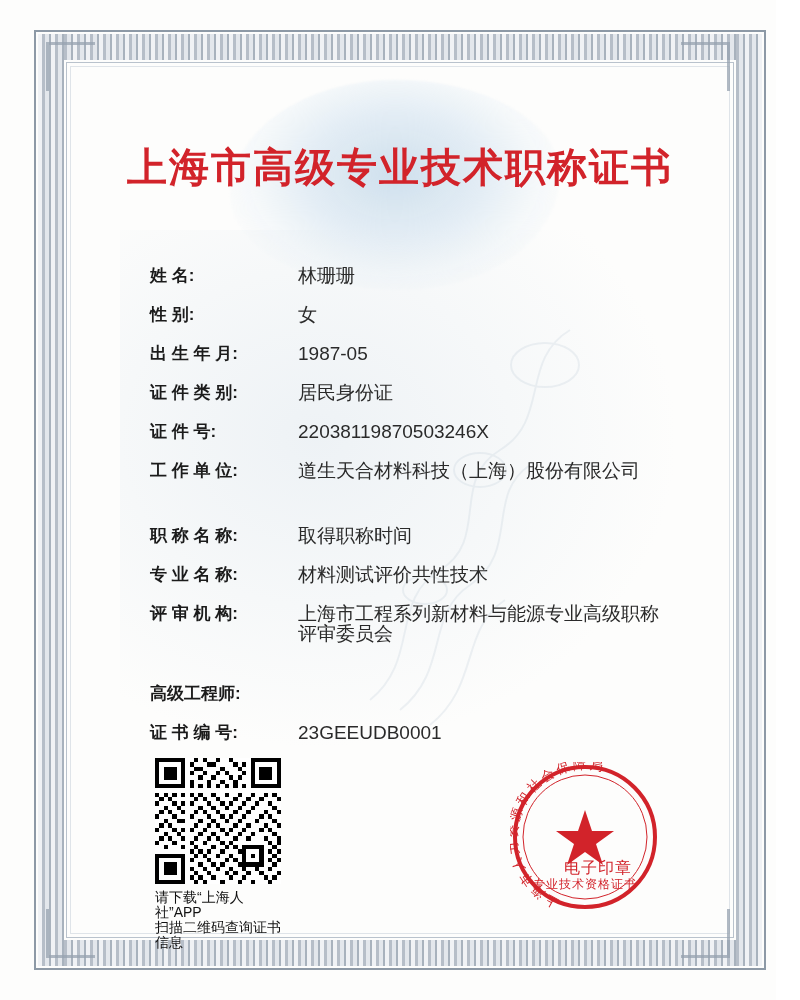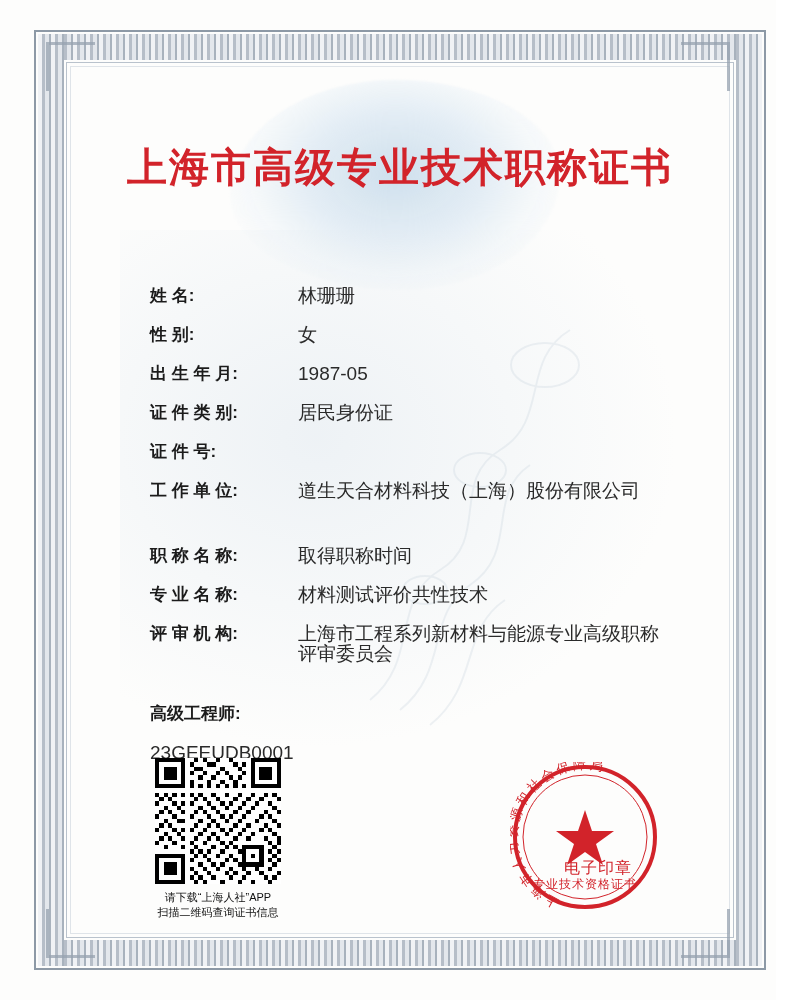--- a/index.html
+++ b/index.html
@@ -126,21 +126,21 @@
     font-size: 40px;
     letter-spacing: 2px;
     color: #d2232a;
     white-space: nowrap;
   }
 
   
   .fields {
     position: absolute;
     left: 150px;
-    top: 284px;
+    top: 264px;
     width: 520px;
   }
   .row {
     display: flex;
     align-items: flex-start;
     margin-bottom: 16px;
   }
   .row .label {
     width: 148px;
     flex: 0 0 148px;
@@ -172,24 +172,24 @@
   }
   .qr {
     width: 126px;
     height: 126px;
     display: block;
     background: #ffffff;
   }
   .qr-caption {
     margin-top: 6px;
     font-family: "Liberation Sans", "DejaVu Sans", sans-serif;
-    font-size: 11px;
+    font-size: 14px;
     color: #111;
     line-height: 15px;
-    text-align: center;
+    text-align: left;
     white-space: pre-line;
   }
 
   
   .seal {
     position: absolute;
     left: 510px;
     top: 762px;
     width: 150px;
     height: 150px;
@@ -252,20 +252,21 @@
       <div class="value">1987-05</div>
     </div>
 
     <div class="row">
       <div class="label">证 件 类 别:</div>
       <div class="value">居民身份证</div>
     </div>
 
     <div class="row">
       <div class="label">证   件   号:</div>
+      <div class="value">22038119870503246X</div>
     </div>
 
     <div class="row">
       <div class="label">工 作 单 位:</div>
       <div class="value">道生天合材料科技（上海）股份有限公司</div>
     </div>
 
     <div class="gap-large"></div>
 
     <div class="row">
@@ -284,20 +285,21 @@
 评审委员会</div>
     </div>
 
     <div class="gap-mid"></div>
 
     <div class="row">
       <div class="label">高级工程师:</div>
     </div>
 
     <div class="row">
+      <div class="label">证 书 编 号:</div>
       <div class="value">23GEEUDB0001</div>
     </div>
 
   </div>
 
   <div class="qr-wrap">
     <svg class="qr" viewBox="0 0 29 29" shape-rendering="crispEdges">
       <rect width="29" height="29" fill="#ffffff"></rect>
       <g fill="#000000">
 

